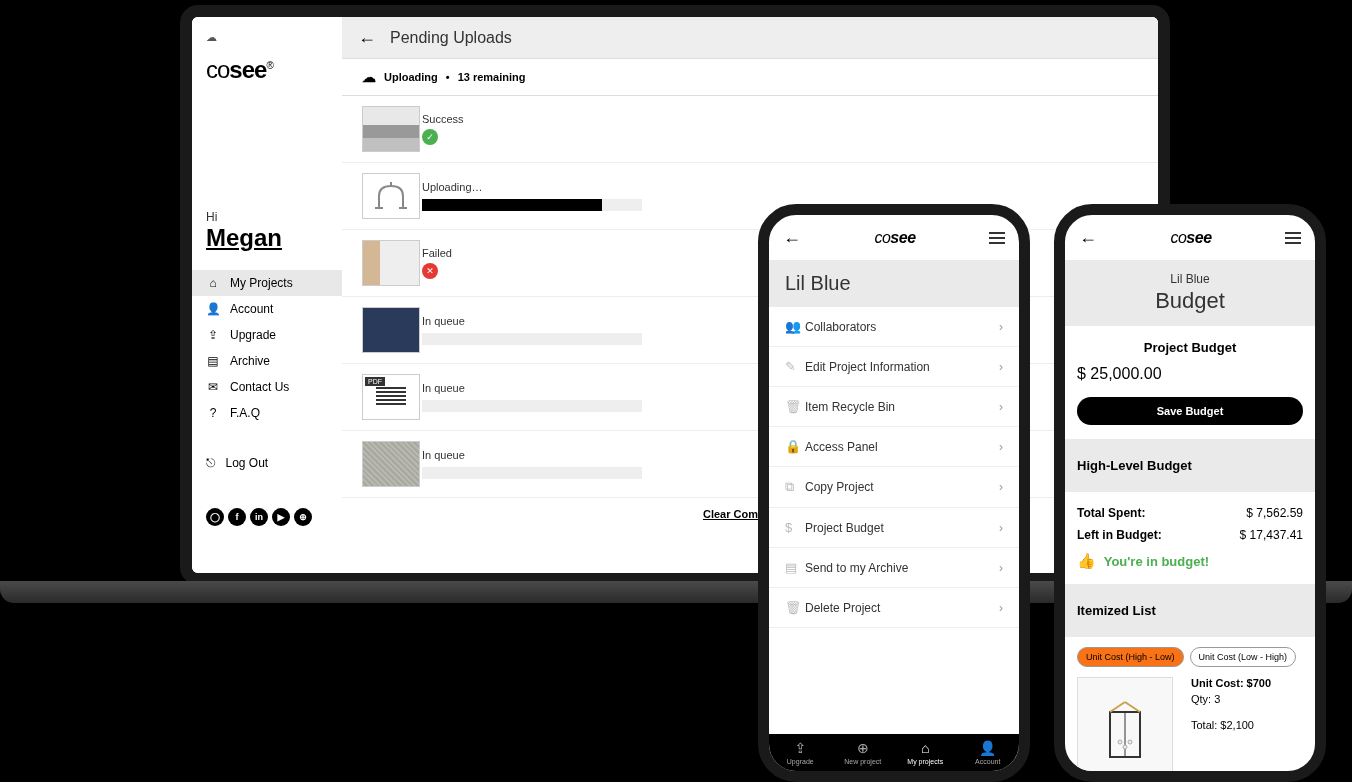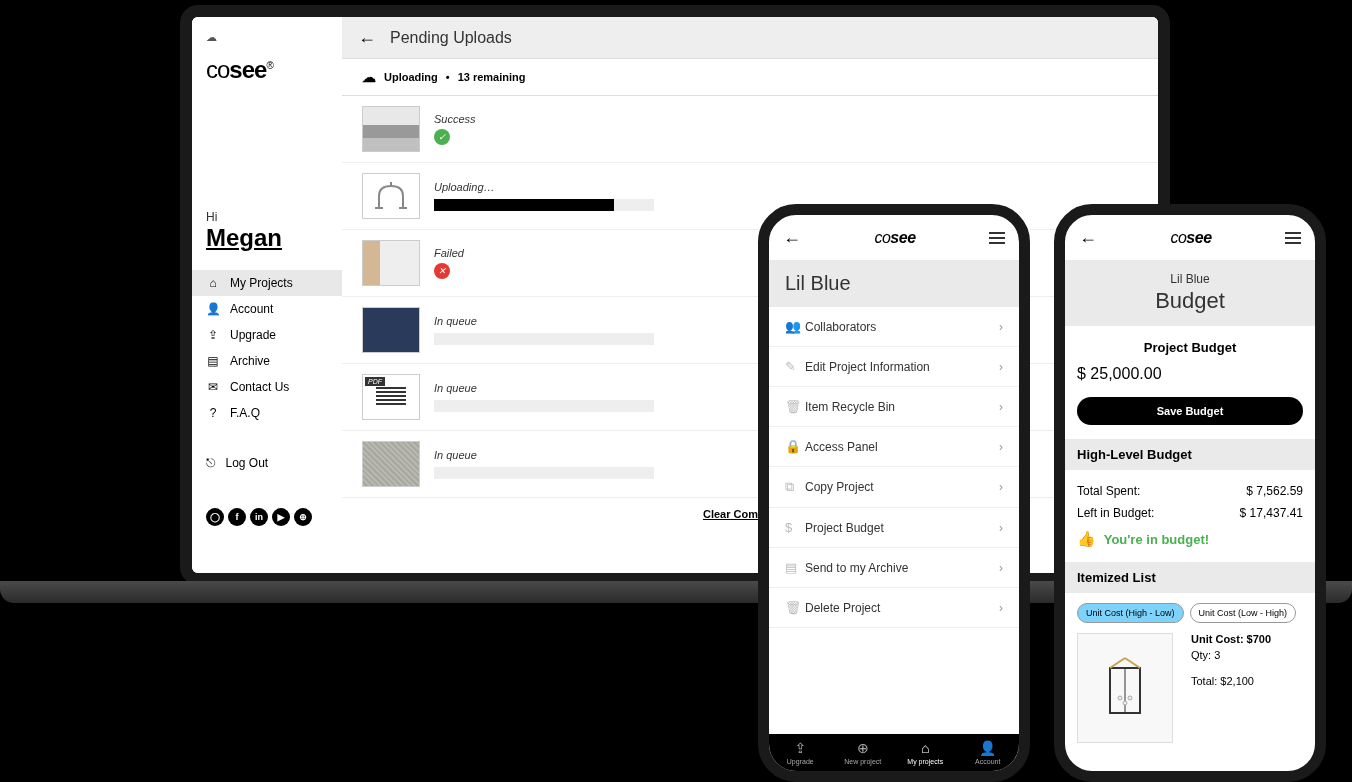--- a/index.html
+++ b/index.html
@@ -54,21 +54,21 @@
 
 
 .main { flex: 1; display: flex; flex-direction: column; background: #fff; }
 .main-header { background: #eeeeee; display: flex; align-items: center; gap: 14px; padding: 10px 16px; border-bottom: 1px solid #ddd; }
 .back-arrow { font-size: 18px; font-weight: bold; cursor: pointer; }
 .page-title { font-size: 16px; color: #333; }
 .intro { padding: 14px 20px; font-size: 11px; color: #333; border-bottom: 1px solid #ddd; }
 .status-bar { padding: 10px 20px; font-size: 11px; font-weight: 600; display: flex; align-items: center; gap: 8px; border-bottom: 1px solid #ddd; }
 .cloud-icon { font-size: 14px; }
 .upload-list { flex: 1; overflow-y: auto; }
-.upload-row { display: flex; align-items: center; gap: 14px; padding: 10px 20px; border-bottom: 1px solid #eee; position: relative; font-style: italic; }
+.upload-row { display: flex; align-items: center; gap: 2px; padding: 10px 20px; border-bottom: 1px solid #eee; position: relative; }
 .thumb { width: 58px; height: 46px; background: #ddd; border: 1px solid #ccc; display: flex; align-items: center; justify-content: center; font-size: 8px; position: relative; }
 .thumb.kitchen1 { background: linear-gradient(#e8e8e8 40%, #999 40%, #999 70%, #c0c0c0 70%); }
 .thumb.kitchen2 { background: linear-gradient(90deg, #d4b896 30%, #eee 30%); }
 .thumb.faucet { background: #fff; }
 .thumb.cabinet { background: #2a3a5a; }
 .thumb.pdf { background: #fff; }
 .thumb.wood { background: repeating-linear-gradient(45deg, #b8b8b0, #b8b8b0 2px, #a8a8a0 2px, #a8a8a0 4px); }
 .pdf-badge { position: absolute; top: 2px; left: 2px; background: #333; color: #fff; font-size: 7px; padding: 1px 3px; }
 .pdf-lines { width: 30px; height: 24px; }
 .pdf-lines div { height: 2px; background: #333; margin: 2px 0; }
@@ -120,28 +120,28 @@
 .phone-tabbar { display: flex; background: #000; padding: 6px 0; }
 .tab-item { flex: 1; text-align: center; color: #aaa; font-size: 7px; }
 .tab-item.active { color: #fff; }
 .tab-icon { font-size: 14px; display: block; margin-bottom: 2px; }
 
 
 .budget-body { flex: 1; padding: 14px 12px; overflow: hidden; }
 .budget-label { font-size: 13px; font-weight: 600; text-align: center; margin-bottom: 10px; }
 .budget-amount { font-size: 16px; margin-bottom: 14px; margin-top: 8px; }
 .save-btn { width: 100%; background: #000; color: #fff; border: none; border-radius: 18px; padding: 8px; font-size: 11px; font-weight: 600; cursor: pointer; }
-.section-hdr { background: #eaeaea; margin: 14px -12px 10px; padding: 8px 12px; font-size: 13px; font-weight: 600; }
+.section-hdr { background: #eaeaea; margin: 14px -12px 10px; padding: 19px 12px; font-size: 13px; font-weight: 600; }
 .budget-row { display: flex; justify-content: space-between; font-size: 12px; padding: 4px 0; }
-.budget-row .lbl { font-weight: 400; text-align: center; }
+.budget-row .lbl { font-weight: 700; text-align: center; }
 .in-budget { color: #4caf50; font-size: 13px; font-weight: 600; display: flex; align-items: center; gap: 8px; margin-top: 6px; }
 .thumb-up { font-size: 15px; }
 .filter-pills { display: flex; gap: 6px; margin-bottom: 10px; }
 .pill { border: 1px solid #999; border-radius: 12px; padding: 4px 8px; font-size: 9px; cursor: pointer; }
-.pill.active { background: #7dd3fc; }
+.pill.active { background: #f97316; }
 .item-card { display: flex; gap: 18px; }
 .item-img { width: 96px; height: 110px; border: 1px solid #ddd; background: #f8f8f8; display: flex; align-items: center; justify-content: center; }
 .lantern { width: 50px; height: 70px; }
 .item-info { font-size: 11px; }
 .item-info .unit { font-weight: 600; }
 .item-info div { margin-bottom: 4px; }
 </style>
 </head>
 <body>
 

